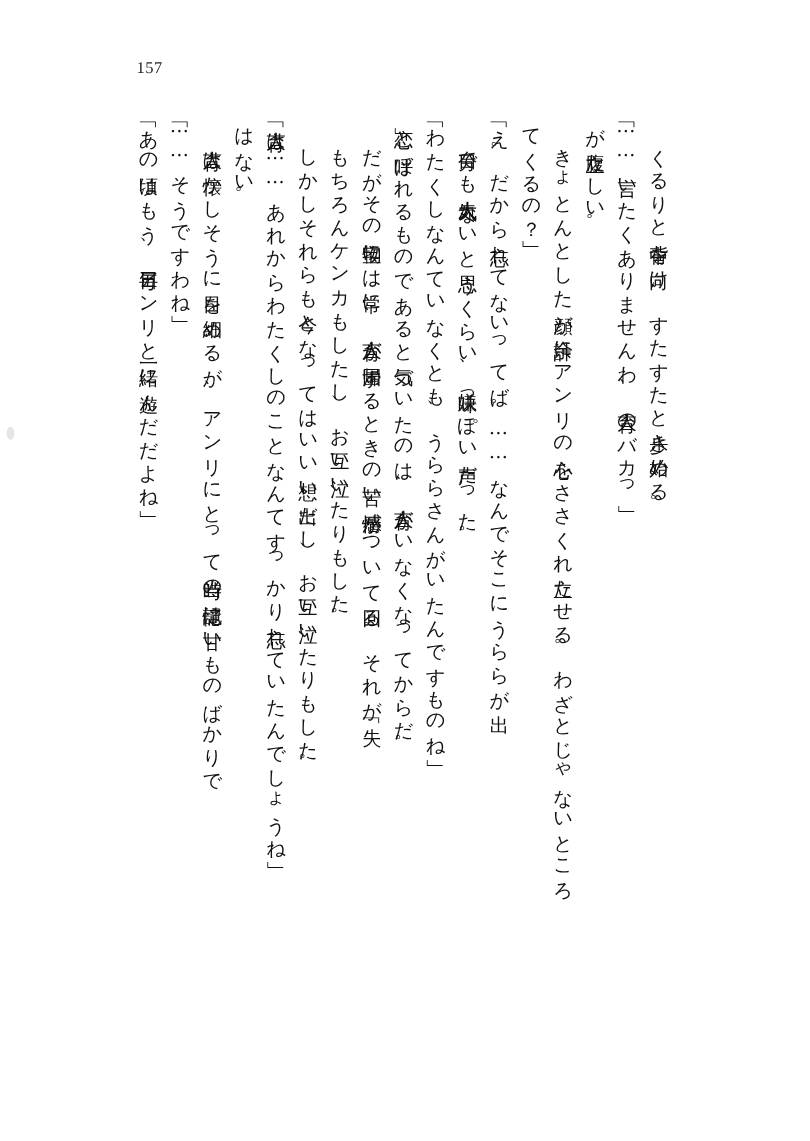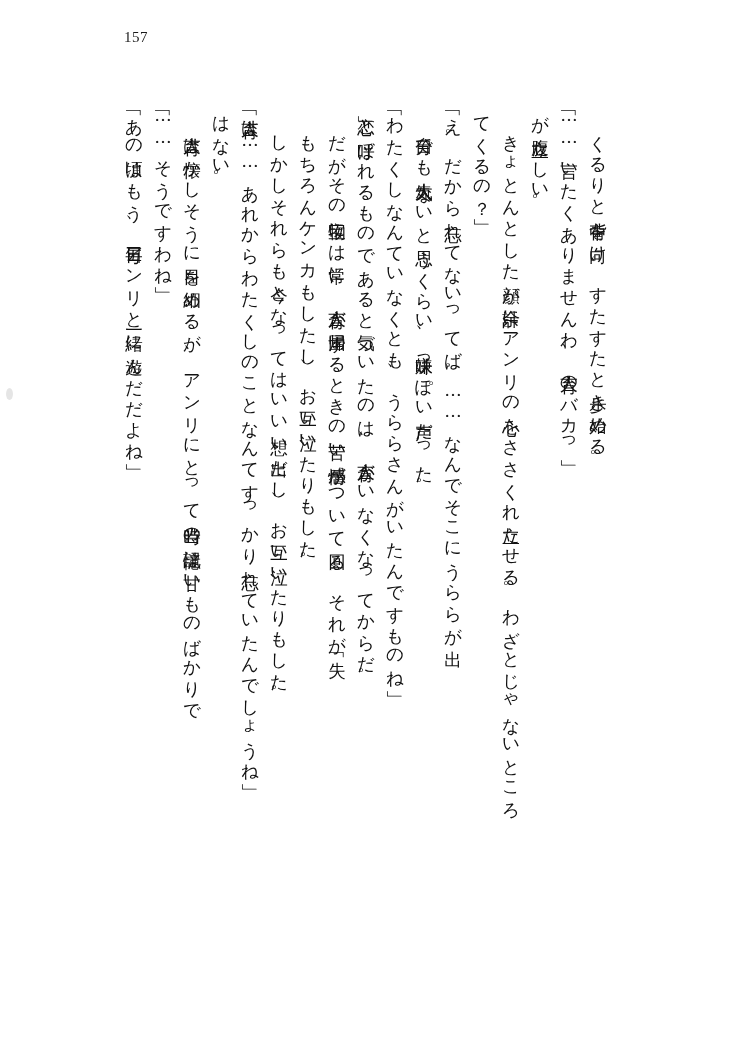--- a/index.html
+++ b/index.html
@@ -13,21 +13,21 @@
   }
   #page {
     position: relative;
     width: 736px;
     height: 1037px;
     background: #ffffff;
     overflow: hidden;
   }
   #page-number {
     position: absolute;
-    top: 29px;
+    top: 54px;
     left: 124px;
     font-size: 15px;
     letter-spacing: 0.5px;
     color: #1a1a1a;
     font-family: "Liberation Serif", "DejaVu Serif", serif;
   }
   
   #text-body {
     position: absolute;
     top: 104px;

